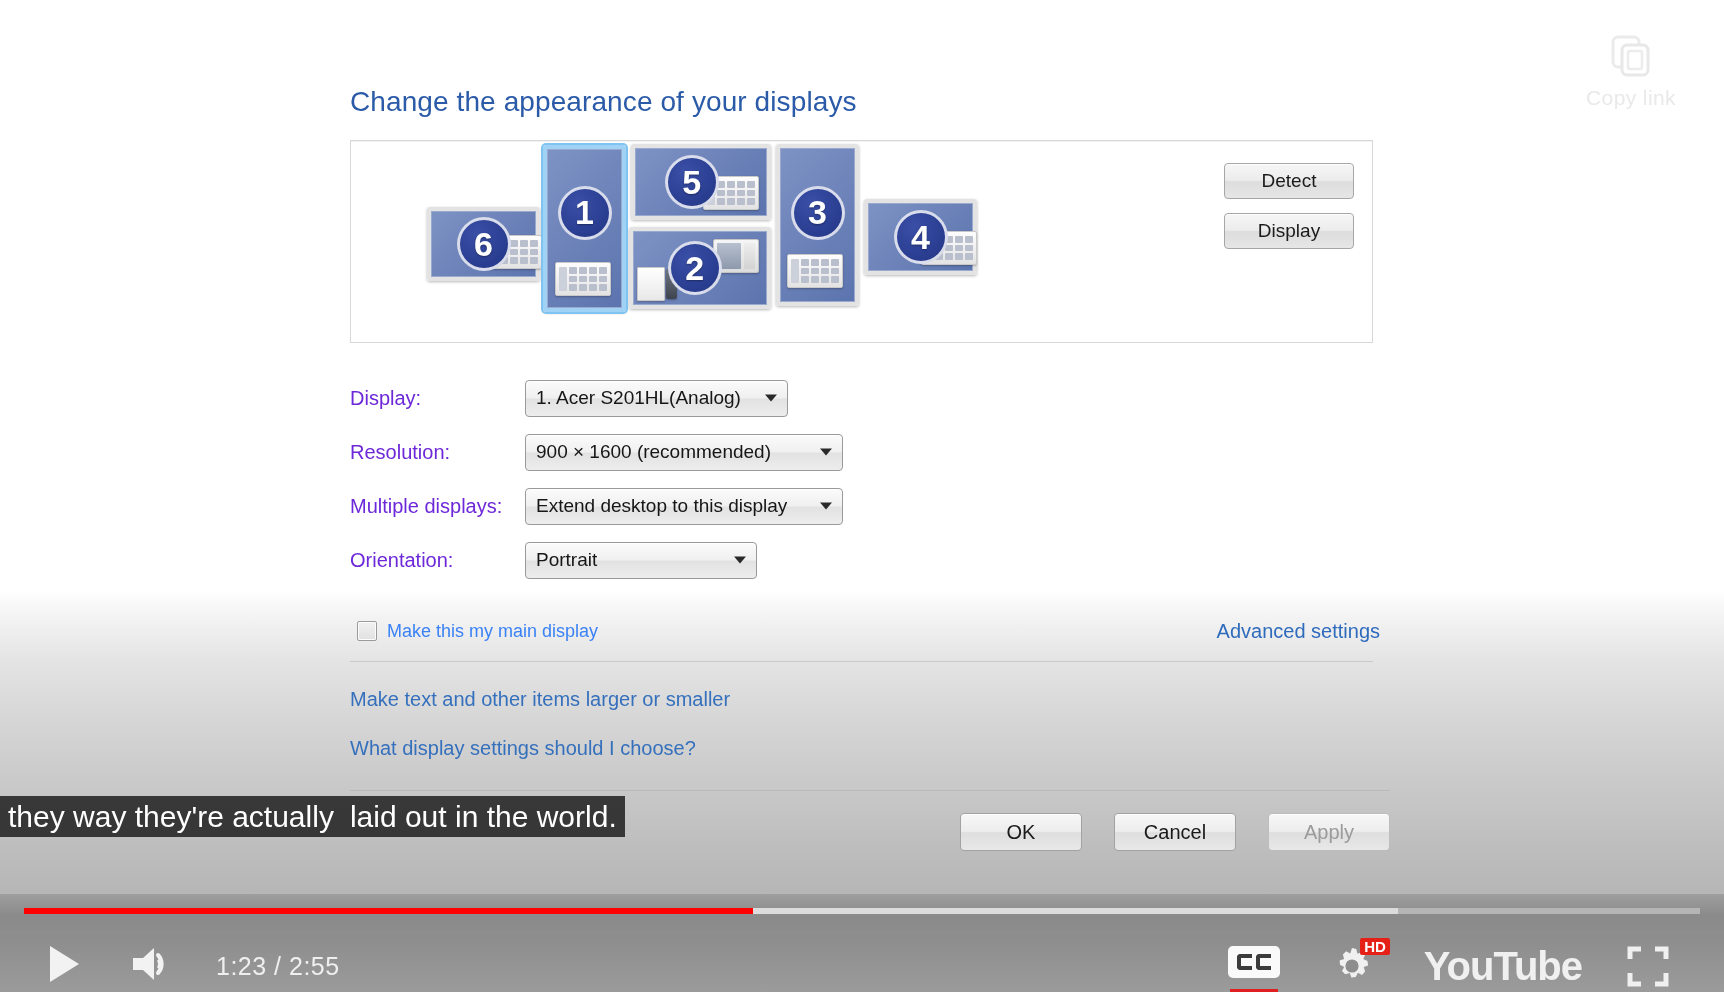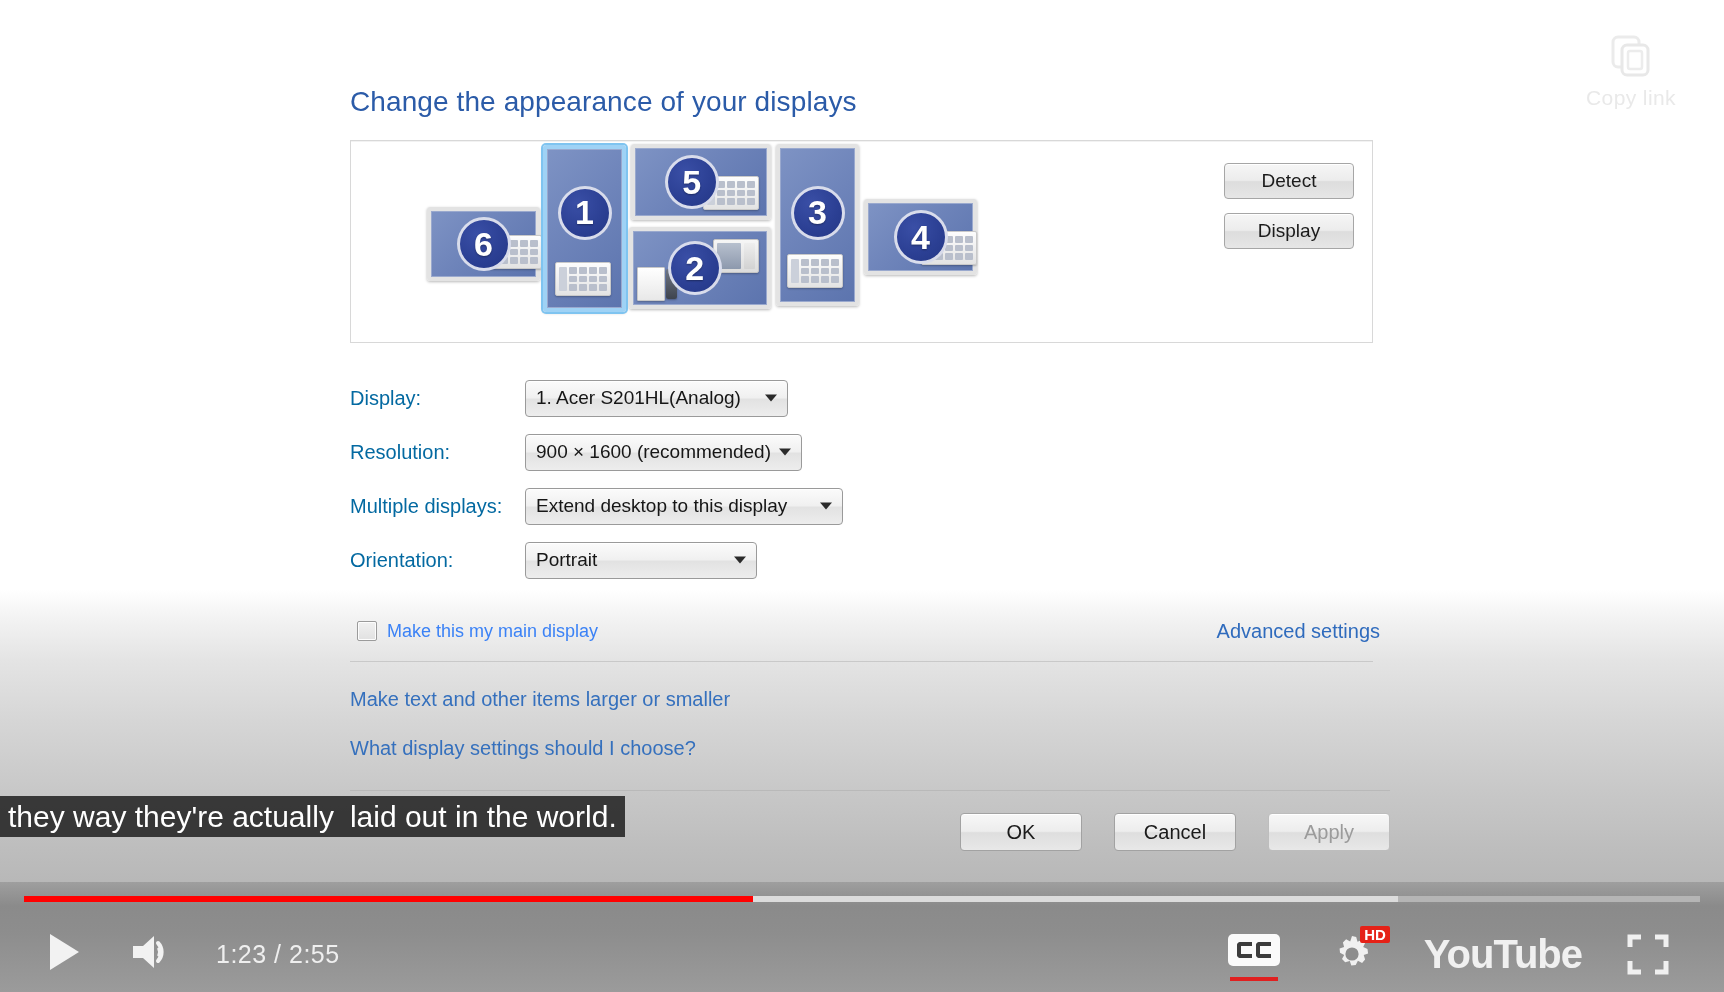--- a/index.html
+++ b/index.html
@@ -128,42 +128,42 @@
     font-size: 19px; color: #1b1b1b;
     font-family: "Liberation Sans", sans-serif;
     box-shadow: inset 0 1px 0 #ffffff;
     cursor: pointer;
   }
 
   
   #form { margin-top: 28px; }
   .frow { display: flex; align-items: center; height: 54px; }
   .flabel {
-    width: 175px; font-size: 20px; color: #0369a1;
+    width: 175px; font-size: 20px; color: #6d28d9;
     font-family: "Liberation Sans", sans-serif;
   }
   .combo {
     position: relative; height: 37px;
     background: linear-gradient(to bottom,#fbfbfb 0%,#f0f0f0 48%,#e2e2e2 52%,#ededed 100%);
     border: 1px solid #9a9a9a; border-radius: 4px;
     box-shadow: inset 0 1px 0 #ffffff;
     display: flex; align-items: center;
     padding: 0 34px 0 10px;
     font-size: 19px; color: #161616;
     white-space: nowrap;
     cursor: pointer;
     font-family: "Liberation Sans", sans-serif;
   }
   .combo .caret {
     position: absolute; right: 10px; top: 50%; transform: translateY(-50%);
     width: 0; height: 0; border-left: 6px solid transparent;
     border-right: 6px solid transparent; border-top: 7px solid #2a2a2a;
   }
   .combo.w-display  { width: 263px; }
-  .combo.w-res      { width: 277px; }
+  .combo.w-res      { width: 318px; }
   .combo.w-orient   { width: 232px; }
   .combo.w-multi    { width: 318px; }
 
   
   #check-row {
     display: flex; align-items: center; height: 40px; margin-top: 24px;
     padding-left: 7px; position: relative;
   }
   #main-check {
     width: 20px; height: 20px; border: 1px solid #9b9b9b; border-radius: 2px;
@@ -210,21 +210,21 @@
     background: rgba(40,40,40,.90);
     color: #ffffff;
     font-size: 30px; line-height: 41px;
     padding: 0 8px;
     font-family: "Liberation Sans", sans-serif;
     white-space: nowrap;
   }
 
   
   #player-bar {
-    position: absolute; left: 0; bottom: 0; width: 1724px; height: 110px;
+    position: absolute; left: 0; bottom: 0; width: 1724px; height: 98px;
     background: linear-gradient(to bottom, rgba(150,150,150,.75) 0%, rgba(135,135,135,.92) 22%, #8d8d8d 45%, #9b9b9b 100%);
     z-index: 50;
   }
   #progress {
     position: absolute; left: 24px; top: 14px; width: 1676px; height: 6px;
     background: #b5b5b5;
   }
   #prog-buffer { position: absolute; left: 0; top: 0; height: 100%; background: #dcdcdc; }
   #prog-played { position: absolute; left: 0; top: 0; height: 100%; background: #ff0000; }
 

